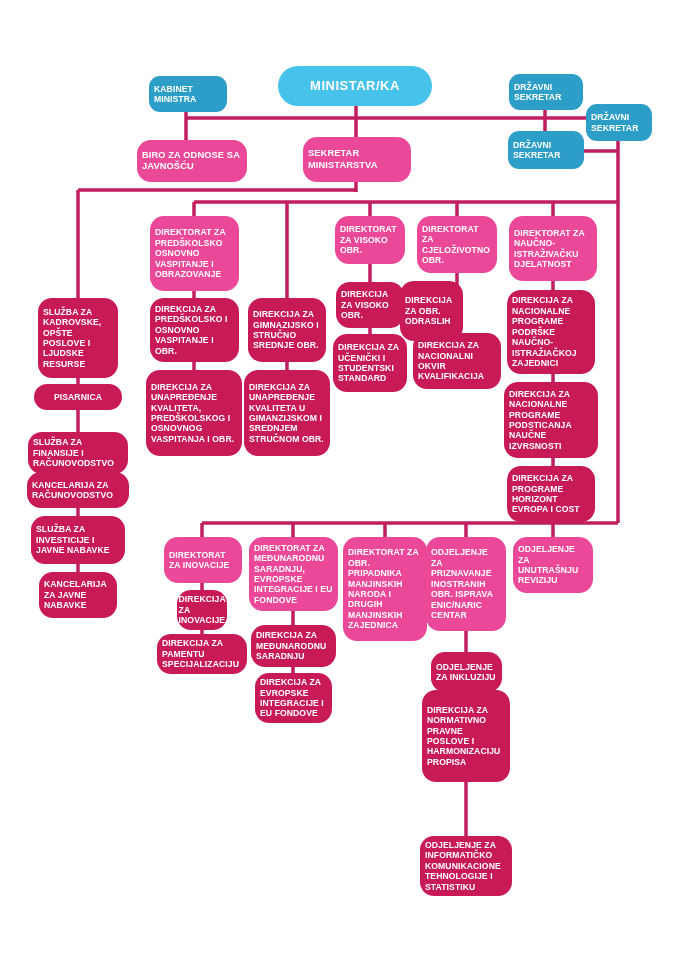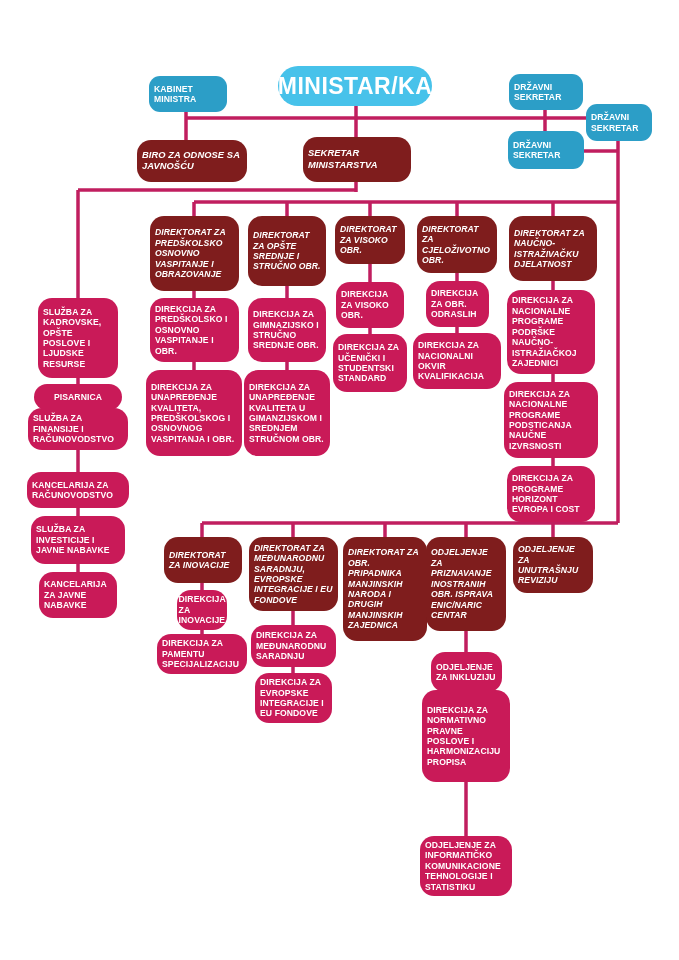--- a/index.html
+++ b/index.html
@@ -19,23 +19,23 @@
     text-align:left;
     color:#ffffff;
     font-weight:bold;
     font-size:8.6px;
     line-height:1.22;
     letter-spacing:0.1px;
     text-transform:uppercase;
     border-radius:14px;
     padding:4px 5px;
   }
-  .minister{background:#47C2EA;font-size:23px;border-radius:20px;letter-spacing:0.5px;}
+  .minister{background:#47C2EA;font-size:13px;border-radius:20px;letter-spacing:0.5px;}
   .teal{background:#2C9EC7;border-radius:11px;}
-  .blue{background:#7f1d1d;font-style:italic;}
+  .blue{background:#ec4899;}
   .pink{background:#C91A58;}
   .fs95{font-size:9.3px;}
 </style>
 </head>
 <body>
 
 <div id="canvas">
 
   <svg id="connectors" width="679" height="960" viewBox="0 0 679 960">
     <g stroke="#C01E5F" stroke-width="3.5" fill="none">
@@ -64,40 +64,39 @@
 
   <div class="node minister" style="left:278px;top:66px;width:154px;height:40px">MINISTAR/KA</div>
   <div class="node teal" style="left:149px;top:76px;width:78px;height:36px">KABINET MINISTRA</div>
   <div class="node teal" style="left:509px;top:74px;width:74px;height:36px">DRŽAVNI SEKRETAR</div>
   <div class="node teal" style="left:586px;top:104px;width:66px;height:37px">DRŽAVNI SEKRETAR</div>
   <div class="node blue fs95" style="left:137px;top:140px;width:110px;height:42px">BIRO ZA ODNOSE SA JAVNOŠĆU</div>
   <div class="node blue fs95" style="left:303px;top:137px;width:108px;height:45px">SEKRETAR MINISTARSTVA</div>
   <div class="node teal" style="left:508px;top:131px;width:76px;height:38px">DRŽAVNI SEKRETAR</div>
 
   <div class="node blue" style="left:150px;top:216px;width:89px;height:75px">DIREKTORAT ZA PREDŠKOLSKO OSNOVNO VASPITANJE I OBRAZOVANJE</div>
-  <div class="node blue" style="left:248px;top:216px;width:78px;height:70px">DIREKTORAT ZA OPŠTE SREDNJE I STRUČNO OBR.</div>
   <div class="node blue" style="left:335px;top:216px;width:70px;height:48px">DIREKTORAT ZA VISOKO OBR.</div>
   <div class="node blue" style="left:417px;top:216px;width:80px;height:57px">DIREKTORAT ZA CJELOŽIVOTNO OBR.</div>
   <div class="node blue" style="left:509px;top:216px;width:88px;height:65px">DIREKTORAT ZA NAUČNO-ISTRAŽIVAČKU DJELATNOST</div>
 
   <div class="node pink" style="left:150px;top:298px;width:89px;height:64px">DIREKCIJA ZA PREDŠKOLSKO I OSNOVNO VASPITANJE I OBR.</div>
   <div class="node pink" style="left:146px;top:370px;width:96px;height:86px">DIREKCIJA ZA UNAPREĐENJE KVALITETA, PREDŠKOLSKOG I OSNOVNOG VASPITANJA I OBR.</div>
   <div class="node pink" style="left:248px;top:298px;width:78px;height:64px">DIREKCIJA ZA GIMNAZIJSKO I STRUČNO SREDNJE OBR.</div>
   <div class="node pink" style="left:244px;top:370px;width:86px;height:86px">DIREKCIJA ZA UNAPREĐENJE KVALITETA U GIMANZIJSKOM I SREDNJEM STRUČNOM OBR.</div>
   <div class="node pink" style="left:336px;top:282px;width:68px;height:46px">DIREKCIJA ZA VISOKO OBR.</div>
   <div class="node pink" style="left:333px;top:334px;width:74px;height:58px">DIREKCIJA ZA UČENIČKI I STUDENTSKI STANDARD</div>
-  <div class="node pink" style="left:426px;top:281px;width:63px;height:46px">DIREKCIJA ZA OBR. ODRASLIH</div>
+  <div class="node pink" style="left:400px;top:281px;width:63px;height:60px">DIREKCIJA ZA OBR. ODRASLIH</div>
   <div class="node pink" style="left:413px;top:333px;width:88px;height:56px">DIREKCIJA ZA NACIONALNI OKVIR KVALIFIKACIJA</div>
   <div class="node pink" style="left:507px;top:290px;width:88px;height:84px">DIREKCIJA ZA NACIONALNE PROGRAME PODRŠKE NAUČNO-ISTRAŽIAČKOJ ZAJEDNICI</div>
   <div class="node pink" style="left:504px;top:382px;width:94px;height:76px">DIREKCIJA ZA NACIONALNE PROGRAME PODSTICANJA NAUČNE IZVRSNOSTI</div>
   <div class="node pink" style="left:507px;top:466px;width:88px;height:56px">DIREKCIJA ZA PROGRAME HORIZONT EVROPA I COST</div>
 
   <div class="node pink" style="left:38px;top:298px;width:80px;height:80px">SLUŽBA ZA KADROVSKE, OPŠTE POSLOVE I LJUDSKE RESURSE</div>
   <div class="node pink" style="left:34px;top:384px;width:88px;height:26px">PISARNICA</div>
-  <div class="node pink" style="left:28px;top:408px;width:100px;height:42px">SLUŽBA ZA FINANSIJE I RAČUNOVODSTVO</div>
+  <div class="node pink" style="left:28px;top:432px;width:100px;height:42px">SLUŽBA ZA FINANSIJE I RAČUNOVODSTVO</div>
   <div class="node pink" style="left:27px;top:472px;width:102px;height:36px">KANCELARIJA ZA RAČUNOVODSTVO</div>
   <div class="node pink" style="left:31px;top:516px;width:94px;height:48px">SLUŽBA ZA INVESTICIJE I JAVNE NABAVKE</div>
   <div class="node pink" style="left:39px;top:572px;width:78px;height:46px">KANCELARIJA ZA JAVNE NABAVKE</div>
 
   <div class="node blue" style="left:164px;top:537px;width:78px;height:46px">DIREKTORAT ZA INOVACIJE</div>
   <div class="node blue" style="left:249px;top:537px;width:89px;height:74px">DIREKTORAT ZA MEĐUNARODNU SARADNJU, EVROPSKE INTEGRACIJE I EU FONDOVE</div>
   <div class="node blue" style="left:343px;top:537px;width:84px;height:104px">DIREKTORAT ZA OBR. PRIPADNIKA MANJINSKIH NARODA I DRUGIH MANJINSKIH ZAJEDNICA</div>
   <div class="node blue" style="left:426px;top:537px;width:80px;height:94px">ODJELJENJE ZA PRIZNAVANJE INOSTRANIH OBR. ISPRAVA ENIC/NARIC CENTAR</div>
   <div class="node blue" style="left:513px;top:537px;width:80px;height:56px">ODJELJENJE ZA UNUTRAŠNJU REVIZIJU</div>
 

